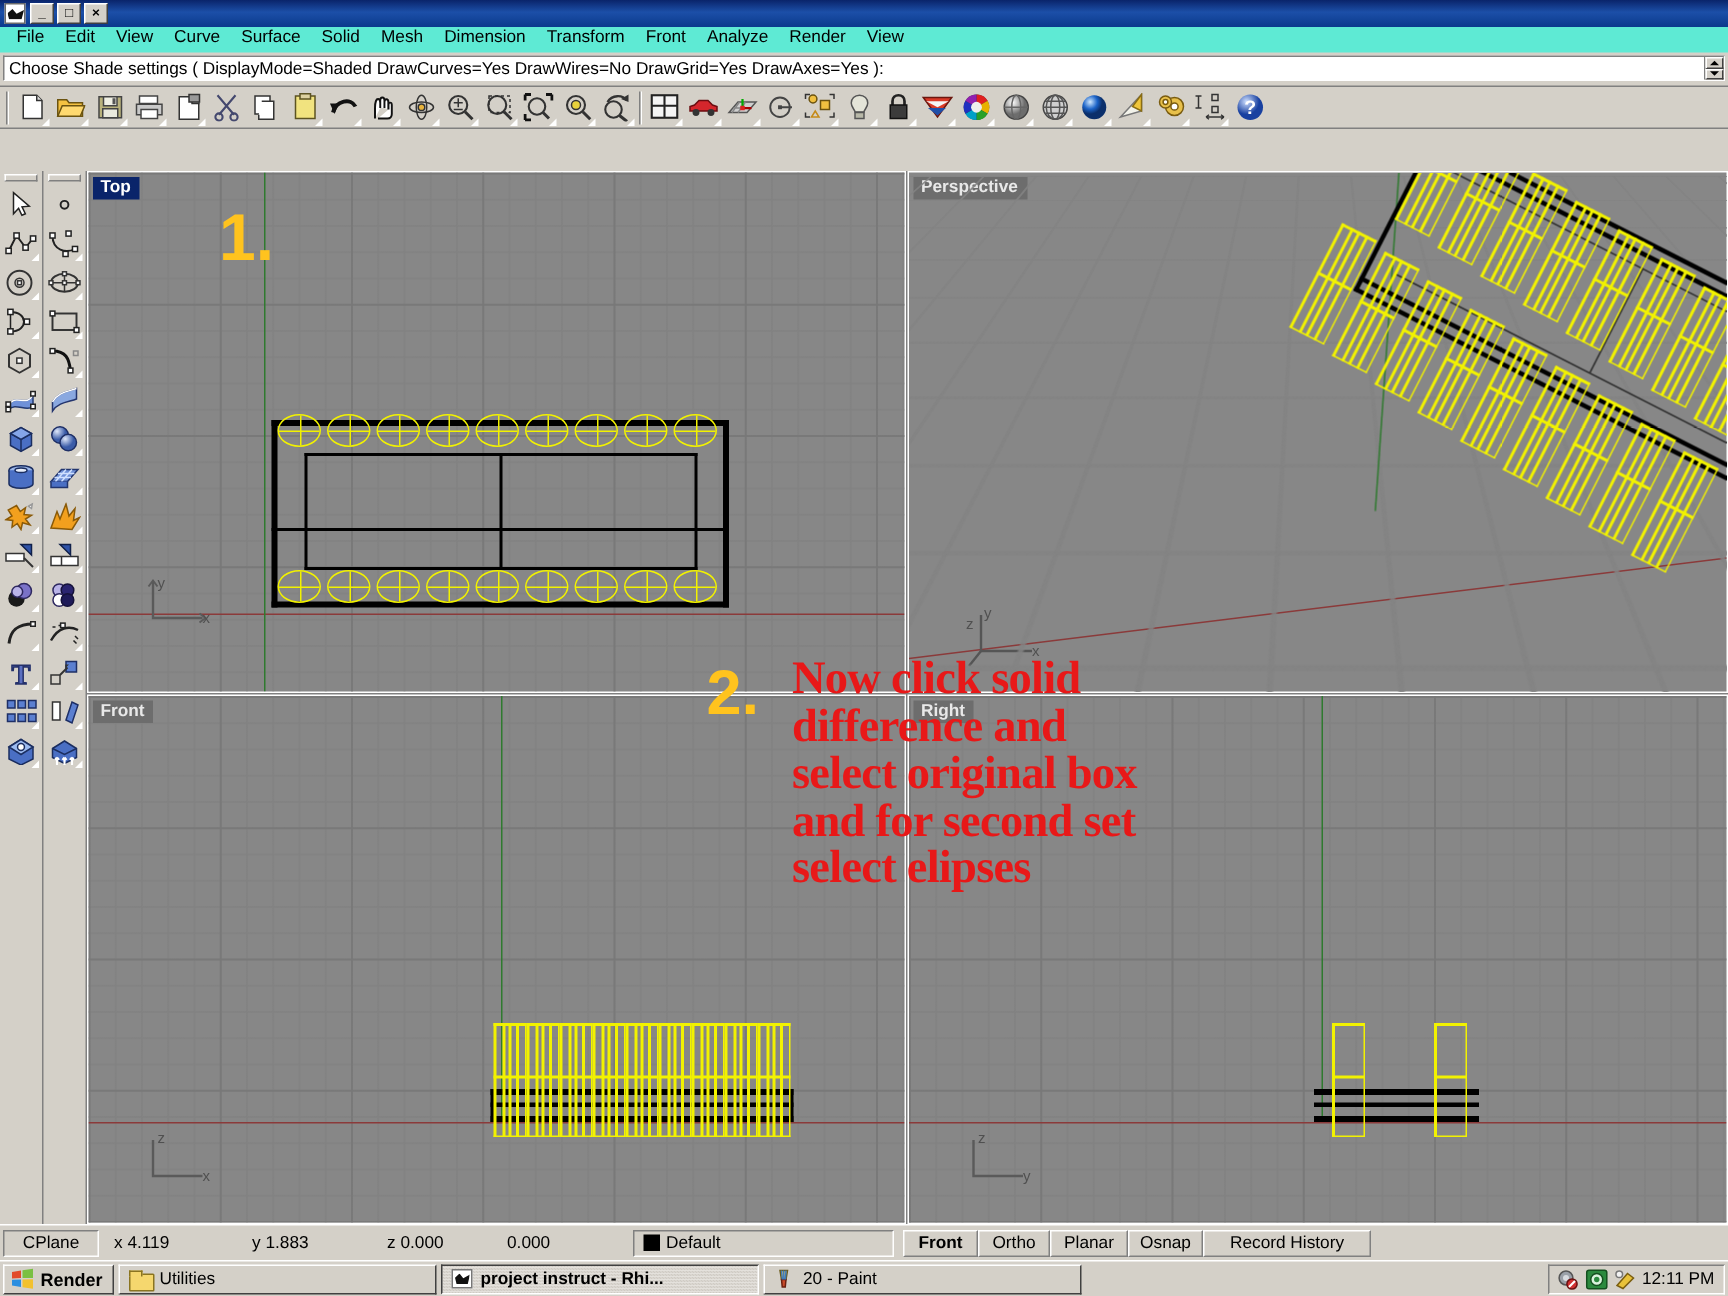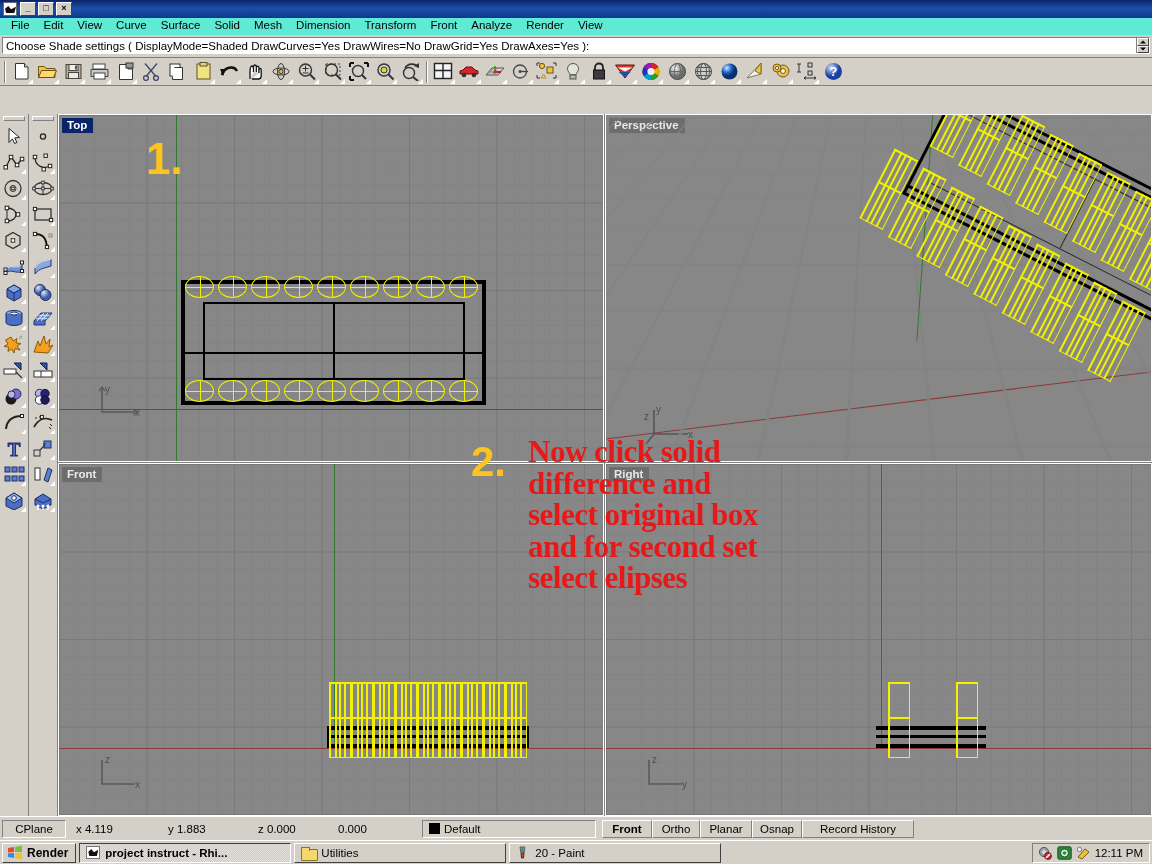--- a/index.html
+++ b/index.html
@@ -1324,29 +1324,29 @@
         <svg width="16" height="15" viewBox="0 0 16 15">
             <path d="M1 3 L7 2 L7 7 L1 7.4 Z" fill="#e24b2a"></path>
             <path d="M8 1.8 L15 0.8 L15 7 L8 7 Z" fill="#7ac043"></path>
             <path d="M1 8.2 L7 8 L7 13 L1 12 Z" fill="#2b8ee0"></path>
             <path d="M8 8 L15 7.8 L15 14.2 L8 13.2 Z" fill="#f2c12e"></path>
           </svg>
       </span>
       <span>Render</span>
     </div>
 
+    <div class="tb-task">
+      <span class="folder-icn"></span>
+      <span>Utilities</span>
+    </div>
     <div class="tb-task active">
       <span style="display:inline-block;width:14px;height:13px;background:#fff;border:1px solid #777;position:relative;">
         <span style="position:absolute;left:1px;top:2px;width:10px;height:7px;background:#111;clip-path:polygon(0 40%,30% 0,55% 45%,100% 10%,85% 100%,10% 100%);"></span>
       </span>
       <span>project instruct - Rhi...</span>
-    </div>
-    <div class="tb-task">
-      <span class="folder-icn"></span>
-      <span>Utilities</span>
     </div>
     <div class="tb-task">
       <span style="display:inline-block;width:14px;height:13px;position:relative;">
         <svg width="14" height="13" viewBox="0 0 14 13">
             <path d="M4 1 L9 1 L8 7 L5 7 Z" fill="#e2c25a" stroke="#6b5a18"></path>
             <path d="M5 7 L8 7 L7.5 12 L5.5 12 Z" fill="#c94a2a" stroke="#6b2010"></path>
             <path d="M5 1 L5.6 7 M6.5 1 L6.6 7 M8 1 L7.6 7" stroke="#3a7ac0"></path>
           </svg>
       </span>
       <span>20 - Paint</span>

